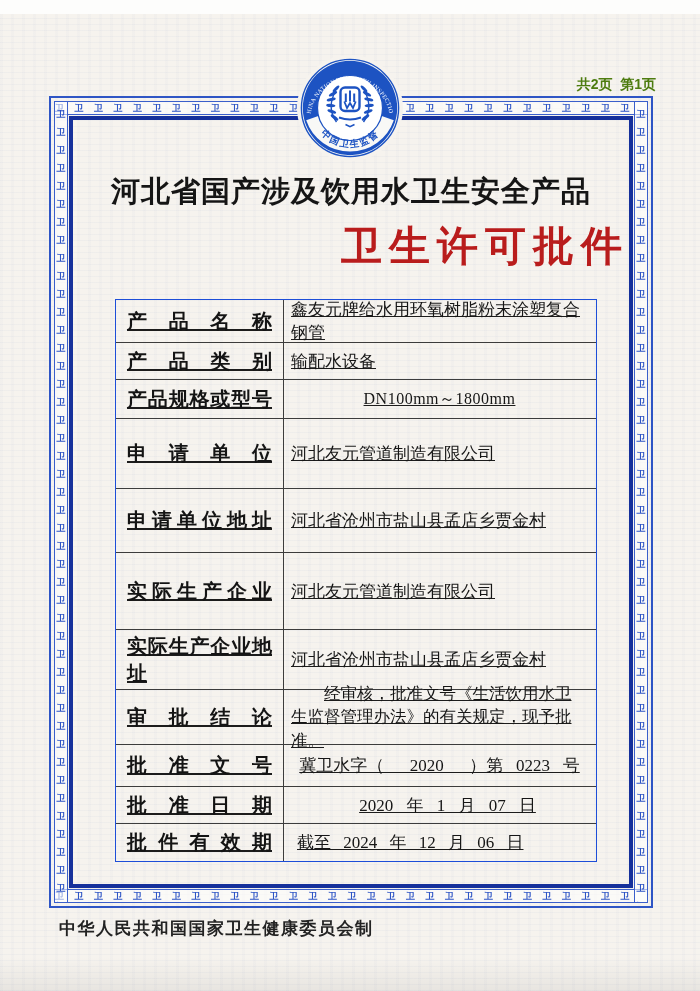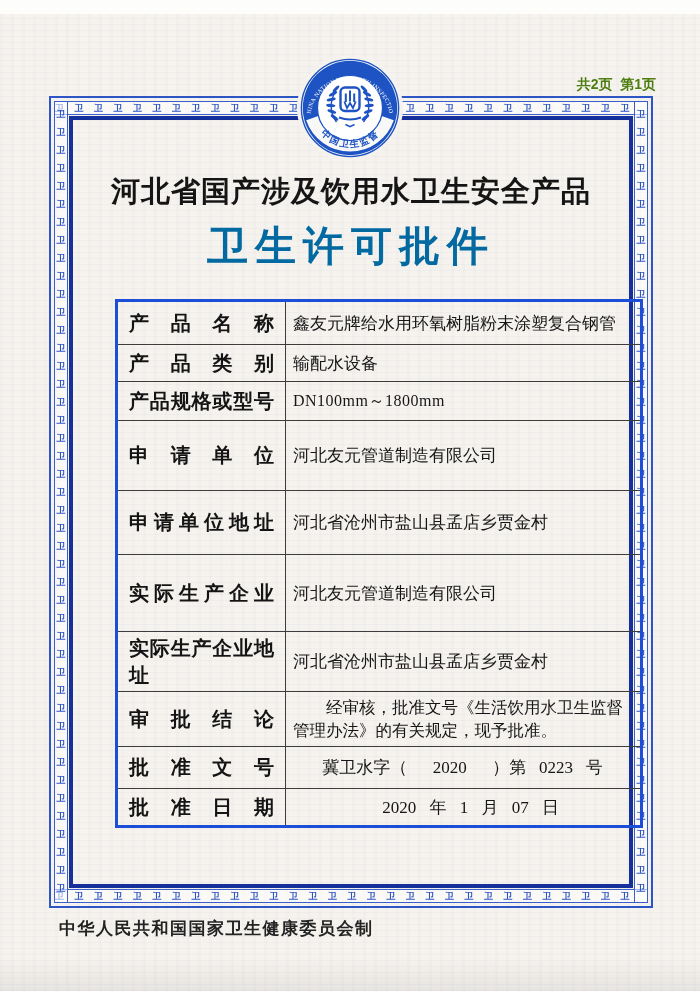--- a/index.html
+++ b/index.html
@@ -48,49 +48,50 @@
     position:absolute; inset:18px; border:4px solid #15309b;
   }
 
   
   .title-sub {
     margin-top:52px; text-align:center;
     font-family:"Liberation Serif","DejaVu Serif",serif;
     font-size:29px; font-weight:bold; letter-spacing:1px; color:#151515;
   }
   .title-main {
-    margin-top:7px; text-align:center;
+    margin-top:7px; text-align:right;
     font-family:"Liberation Serif","DejaVu Serif",serif;
-    font-size:41px; font-weight:bold; letter-spacing:7px; color:#0369a1;
+    font-size:41px; font-weight:bold; letter-spacing:7px; color:#b91c1c;
   }
 
   
   .cert-table {
-    width:528px; margin:25px 0 0 42px;
-    border:3px solid #1d4ed8;
+    width:482px; margin:25px 0 0 42px;
+    border:1px solid #1d4ed8;
+    text-decoration:underline;
   }
   .trow { display:flex; border-top:1px solid #3c3c3c; }
   .trow:first-child { border-top:none; }
   .tlabel {
     width:168px; flex:0 0 168px; border-right:1px solid #3c3c3c;
     display:flex; align-items:center; padding:0 11px;
     font-weight:bold; font-size:20px; color:#141414;
   }
   .jlabel { display:block; width:100%; text-align:justify; text-align-last:justify; }
   .tvalue {
     flex:1; display:flex; align-items:center; padding:0 8px 0 7px;
     font-family:"Liberation Serif","DejaVu Serif",serif;
     font-size:17px; color:#161616;
   }
   .vtext { display:block; width:100%; }
 
   .trow:nth-child(1)  { height:42px; }
   .trow:nth-child(2)  { height:37px; }
   .trow:nth-child(3)  { height:39px; }
-  .trow:nth-child(3) .vtext { font-size:16px; letter-spacing:.5px; }
+  .trow:nth-child(3) .vtext { font-size:16px; letter-spacing:.5px;text-align:center; }
   .trow:nth-child(4)  { height:70px; }
   .trow:nth-child(5)  { height:64px; }
   .trow:nth-child(6)  { height:77px; }
   .trow:nth-child(7)  { height:60px; }
   .trow:nth-child(8)  { height:55px; }
   .trow:nth-child(8) .tvalue { padding-right:12px; }
   .trow:nth-child(8) .vtext  { text-indent:2em; line-height:1.42; font-size:16.5px; }
   .trow:nth-child(9)  { height:42px; }
   .trow:nth-child(9) .vtext  { text-align:center; white-space:pre; }
   .trow:nth-child(10) { height:37px;gap:16px; }
@@ -212,20 +213,28 @@
 
   <div class="trow">
     <div class="tlabel">
       <span class="jlabel">批准日期</span>
     </div>
     <div class="tvalue">
       <span class="vtext">2020 年 1 月 07 日</span>
     </div>
   </div>
 
+  <div class="trow">
+    <div class="tlabel">
+      <span class="jlabel">批件有效期</span>
+    </div>
+    <div class="tvalue">
+      <span class="vtext">截至 2024 年 12 月 06 日</span>
+    </div>
+  </div>
 </div>
     </div>
   </div>
 
   <div class="emblem-halo">
     <svg width="100" height="100" viewBox="0 0 100 100">
       <circle cx="50" cy="50" r="49.3" fill="#f8f8f6"></circle>
       <circle cx="50" cy="50" r="48.6" fill="none" stroke="#1d53c2" stroke-width="1.4"></circle>
       <circle cx="50" cy="50" r="47.2" fill="#1d53c2"></circle>
 

